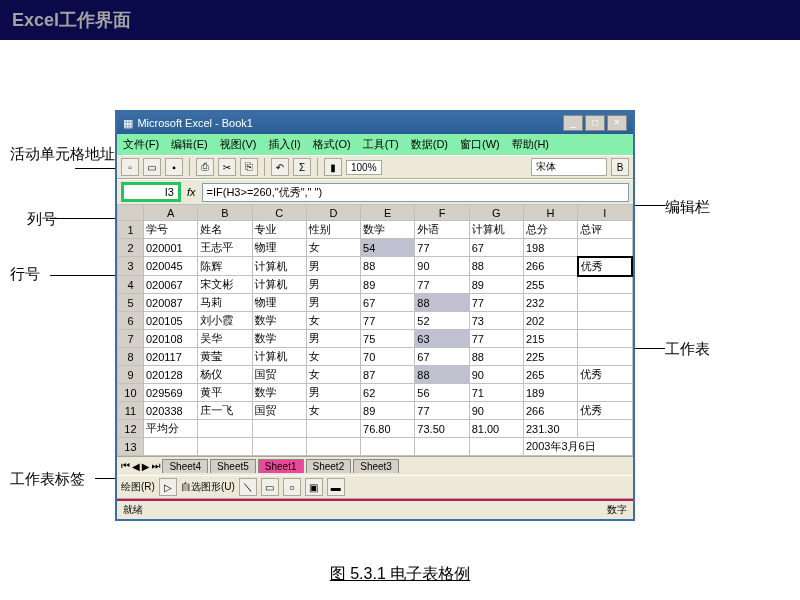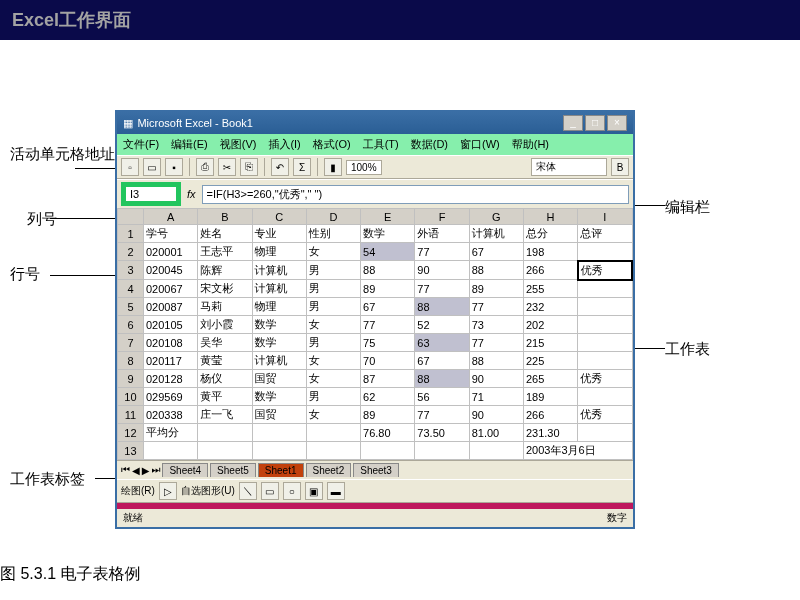--- a/index.html
+++ b/index.html
@@ -11,39 +11,39 @@
 .win-title-left { display: flex; align-items: center; gap: 4px; }
 .win-ctrls { display: flex; gap: 2px; }
 .win-btn { width: 20px; height: 16px; background: #d4d0c8; border: 1px solid #888; font-size: 10px; text-align: center; line-height: 14px; }
 .menubar { background: #86efac; padding: 2px 4px; display: flex; gap: 8px; font-size: 11px; }
 .menubar span { padding: 1px 2px; }
 .toolbar { background: #ece9d8; border-top: 1px solid #fff; border-bottom: 1px solid #aca899; padding: 2px 4px; display: flex; align-items: center; gap: 4px; font-size: 10px; }
 .tb-btn { width: 18px; height: 18px; border: 1px solid #aca899; background: #f0f0e8; display: inline-flex; align-items: center; justify-content: center; font-size: 10px; }
 .tb-sep { width: 1px; height: 18px; background: #aca899; margin: 0 2px; }
 .zoom-box { border: 1px solid #aca899; background: #fff; padding: 1px 4px; font-size: 10px; }
 .formula-row { background: #ece9d8; border-top: 1px solid #fff; padding: 2px 4px; display: flex; align-items: center; gap: 6px; font-size: 11px; }
-.name-box { width: 60px; background: #fff; border: 5px solid #22c55e; padding: 1px 4px; font-size: 11px; text-align: left; }
+.name-box { width: 60px; background: #fff; border: 3px solid #22c55e; padding: 1px 4px; font-size: 11px; text-align: right; }
 .fx { font-style: italic; font-size: 11px; }
 .formula-input { flex: 1; background: #fff; border: 1px solid #7f9db9; padding: 1px 4px; font-size: 11px; }
 .grid { background: #fff; }
 .grid table { border-collapse: collapse; width: 100%; font-size: 11px; }
 .grid th, .grid td { border: 1px solid #c0c0c0; padding: 1px 2px; height: 16px; text-align: left; white-space: nowrap; }
 .grid th { background: #d4d0c8; text-align: center; font-weight: normal; }
 .col-hdr { width: 46px; }
 .row-hdr { background: #d4d0c8; text-align: center; width: 22px; }
 .num { text-align: right; }
 .sel-cell { border: 2px solid #000 !important; }
 .shade { background: #c0c0d0; margin-left: 41px; }
 .tabs-row { background: #ece9d8; border-top: 1px solid #aca899; padding: 2px 4px; display: flex; align-items: center; gap: 2px; font-size: 10px; }
 .sheet-tab { border: 1px solid #888; border-bottom: none; padding: 1px 6px; background: #d4d0c8; }
-.sheet-tab.active { background: #c2410c; }
-.status-row { background: #ece9d8; border-top: 6px solid #be185d; padding: 2px 6px; display: flex; justify-content: space-between; font-size: 10px; }
+.sheet-tab.active { background: #ec4899; }
+.status-row { background: #ece9d8; border-top: 2px solid #be185d; padding: 2px 6px; display: flex; justify-content: space-between; font-size: 10px; }
 .label { position: absolute; font-size: 15px; }
 .pointer { position: absolute; height: 1px; background: #000; }
-.caption { position: absolute; left: 0; right: 0; font-size: 16px; bottom: 15px; }
+.caption { position: absolute; left: 0; right: 0; text-align: center; font-size: 16px; bottom: 15px; text-decoration: underline; }
 </style>
 </head>
 <body>
 
 <div class="title-bar">Excel工作界面</div>
 
 <div class="main-area">
 
 <div class="label" style="left:10px; top:105px;">活动单元格地址</div>
 <div class="label" style="left:10px; top:170px;margin-left:17px;">列号</div>

